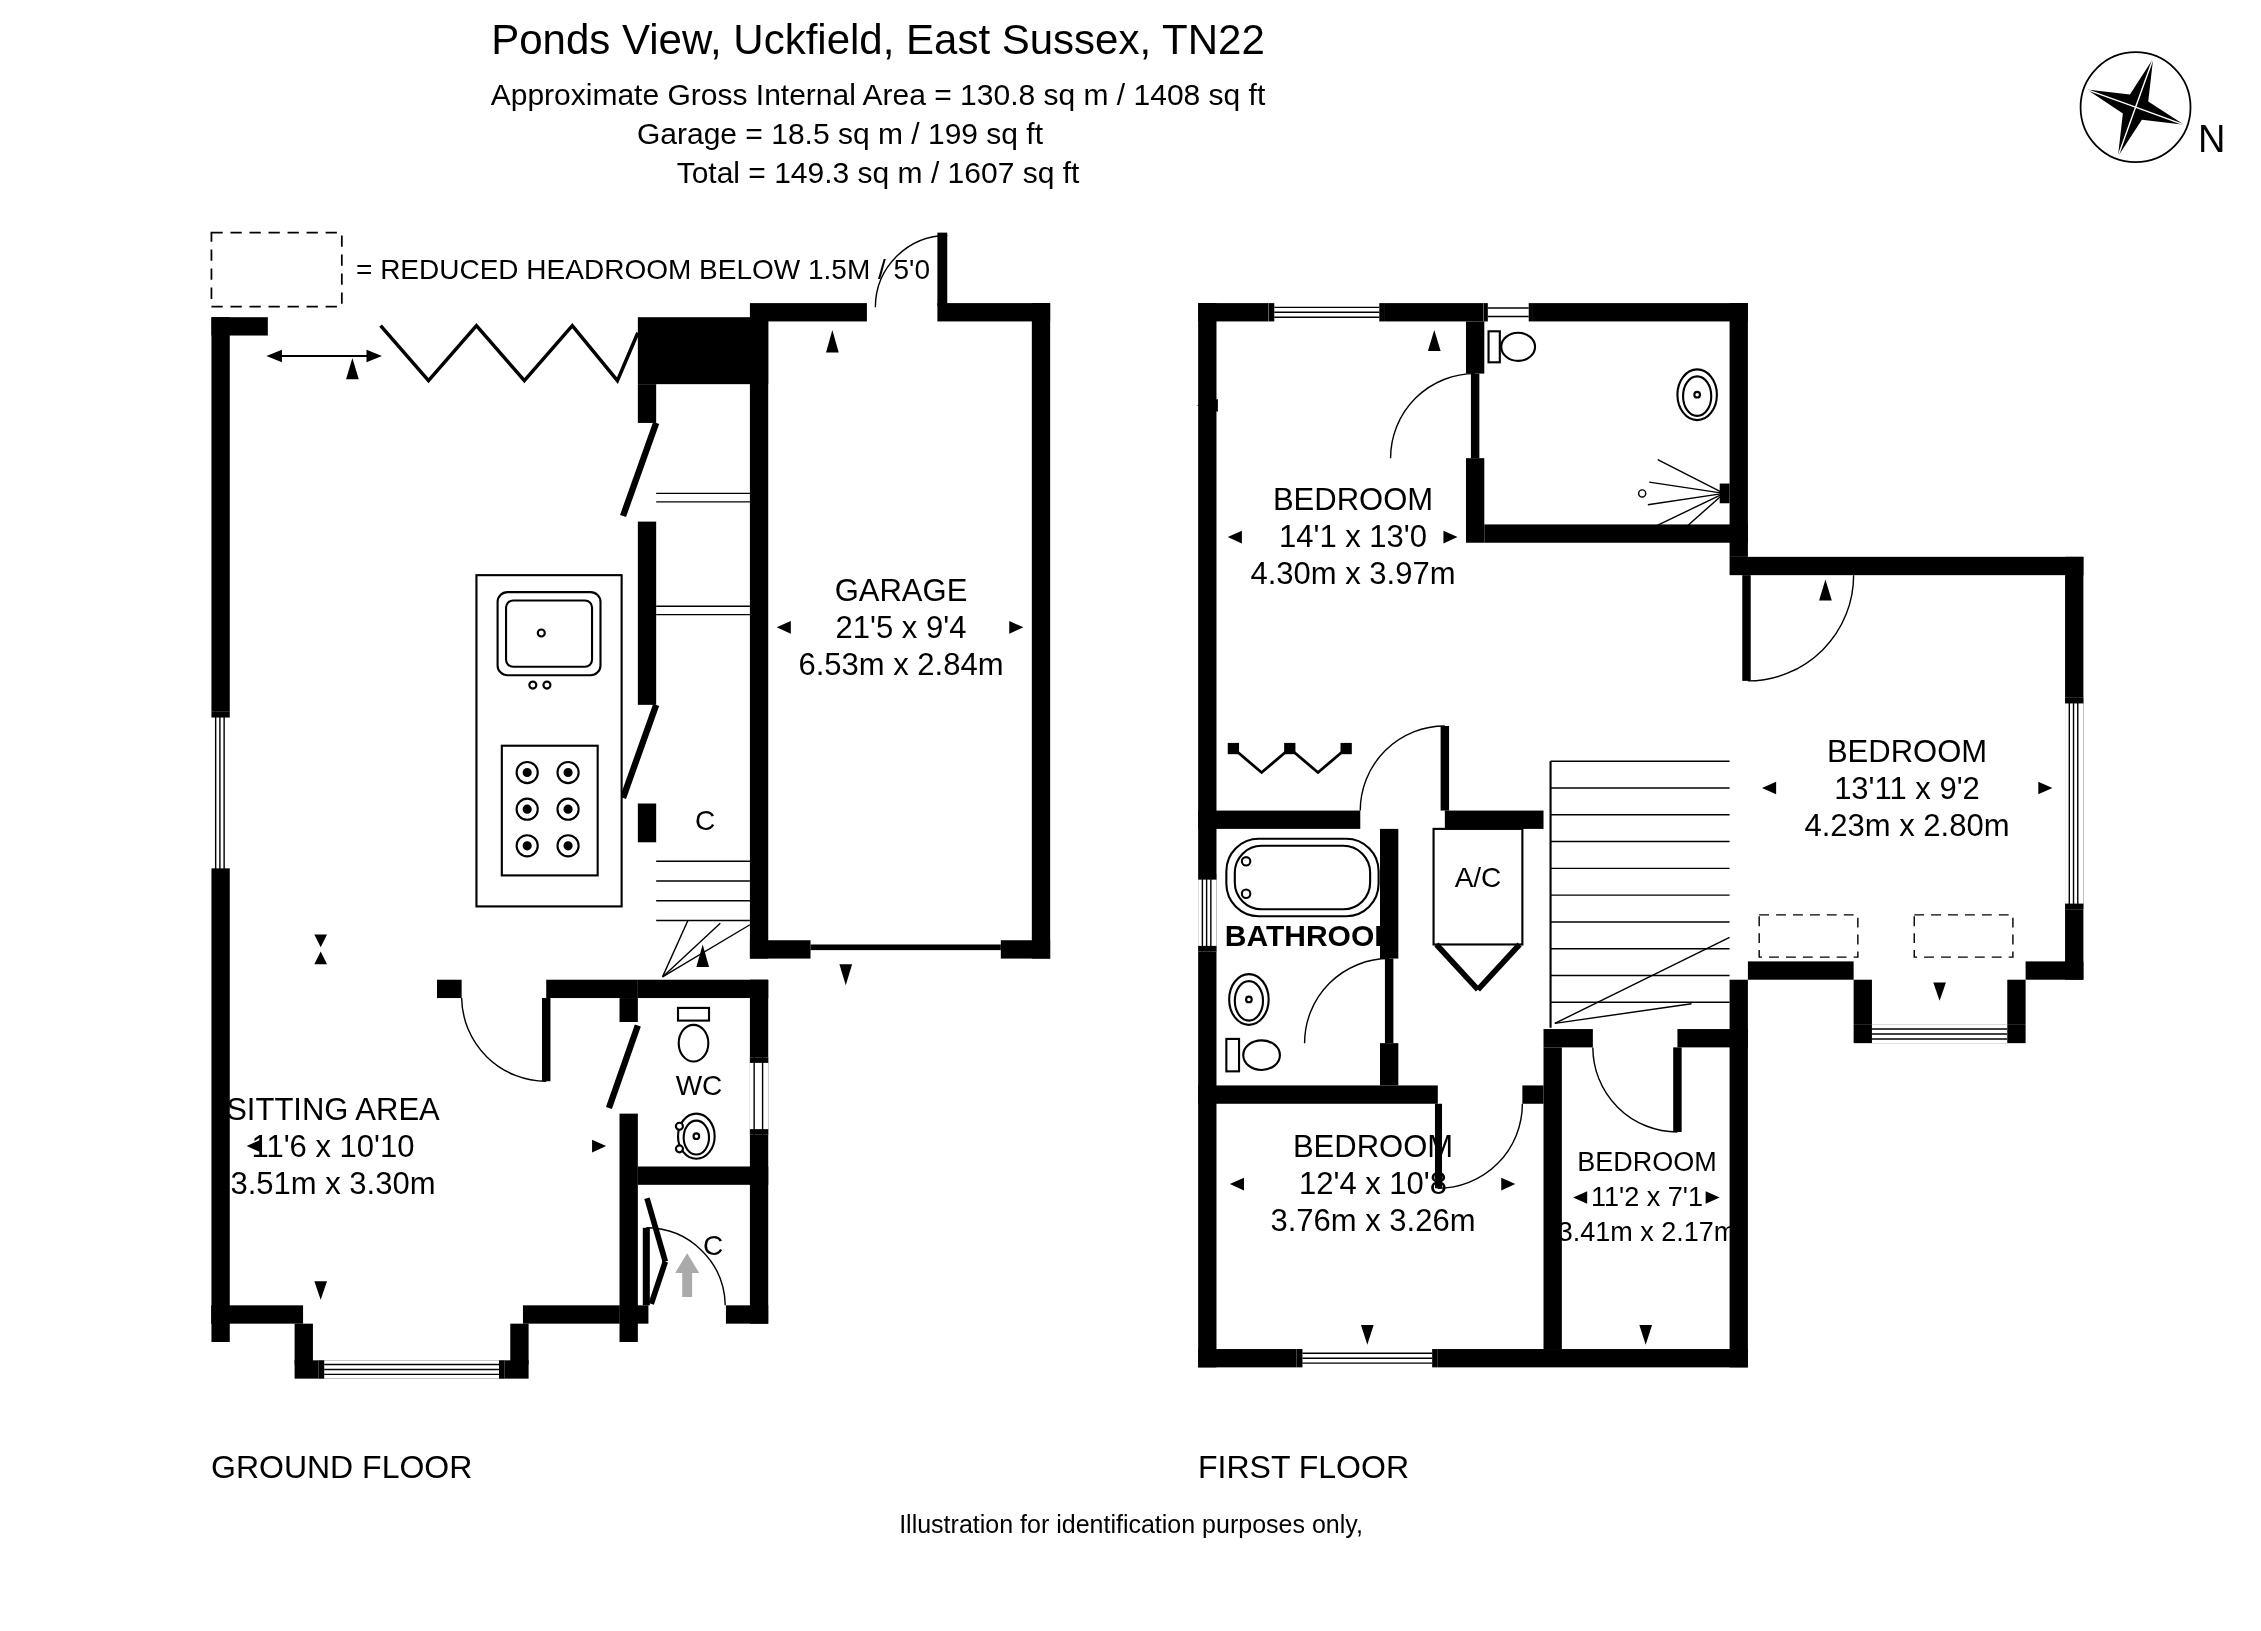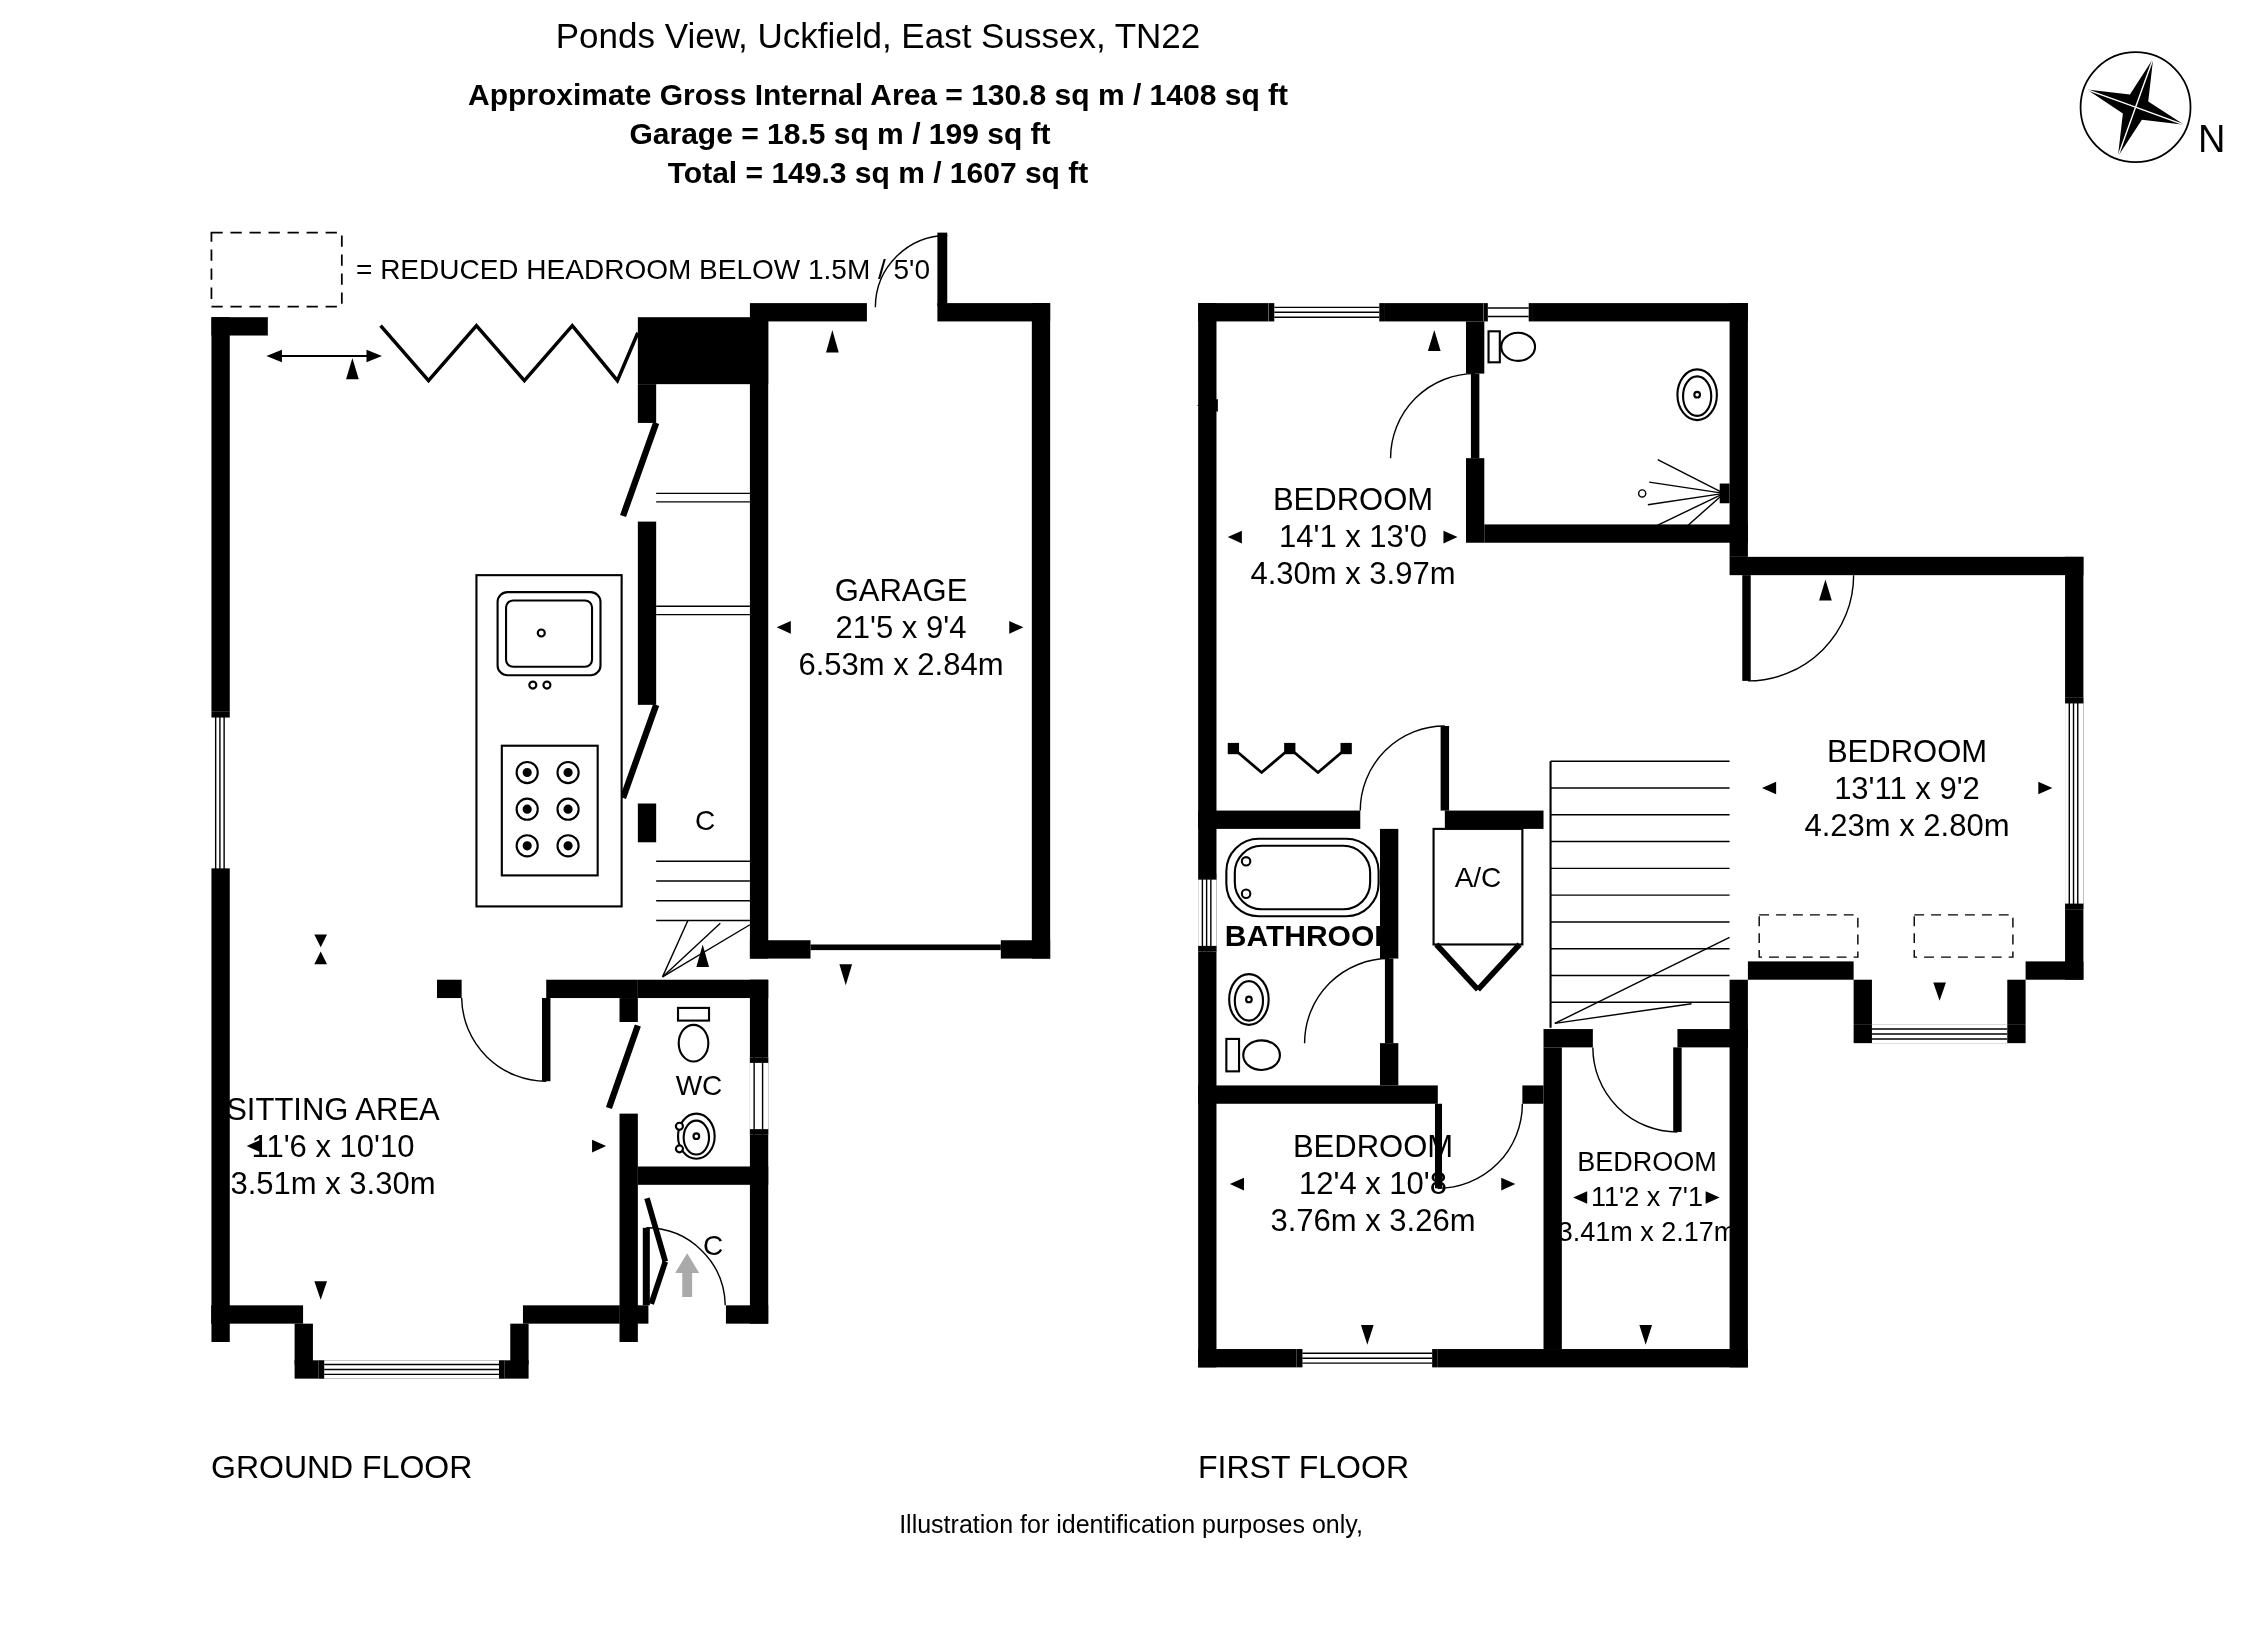--- a/index.html
+++ b/index.html
@@ -1,22 +1,22 @@
 <!DOCTYPE html>
 <html style="font-size:11.3px"><head>
 <meta charset="utf-8">
 <style>
   html,body{margin:0;padding:0;background:#ffffff;}
   #page{position:relative;width:2261px;height:1631px;background:#ffffff;overflow:hidden;
         font-family:"Liberation Sans","DejaVu Sans",sans-serif;color:#000;}
   svg{position:absolute;left:0;top:0;}
   .abs{position:absolute;}
   .ctr{transform:translateX(-50%);text-align:center;white-space:nowrap;}
-  .title{font-size:35px;letter-spacing:0px;}
-  .sub{font-size:30px;font-weight:bold;}
+  .title{font-size:42px;letter-spacing:0px;}
+  .sub{font-size:30px;}
   .room-label{position:absolute;transform:translateX(-50%);text-align:center;white-space:nowrap;
               font-size:31px;line-height:37px;}
   .room-label.small{font-size:27px;line-height:35px;}
   .tag{position:absolute;transform:translate(-50%,-50%);white-space:nowrap;font-size:28px;}
   .tag.bath{font-size:30px;font-weight:bold;}
   .floor-label{position:absolute;font-size:32px;white-space:nowrap;}
   .legend-text{position:absolute;font-size:28px;white-space:nowrap;}
   .footer-line{position:absolute;transform:translateX(-50%);font-size:25px;white-space:nowrap;}
   .compass-n{position:absolute;font-size:38px;}
 </style>

